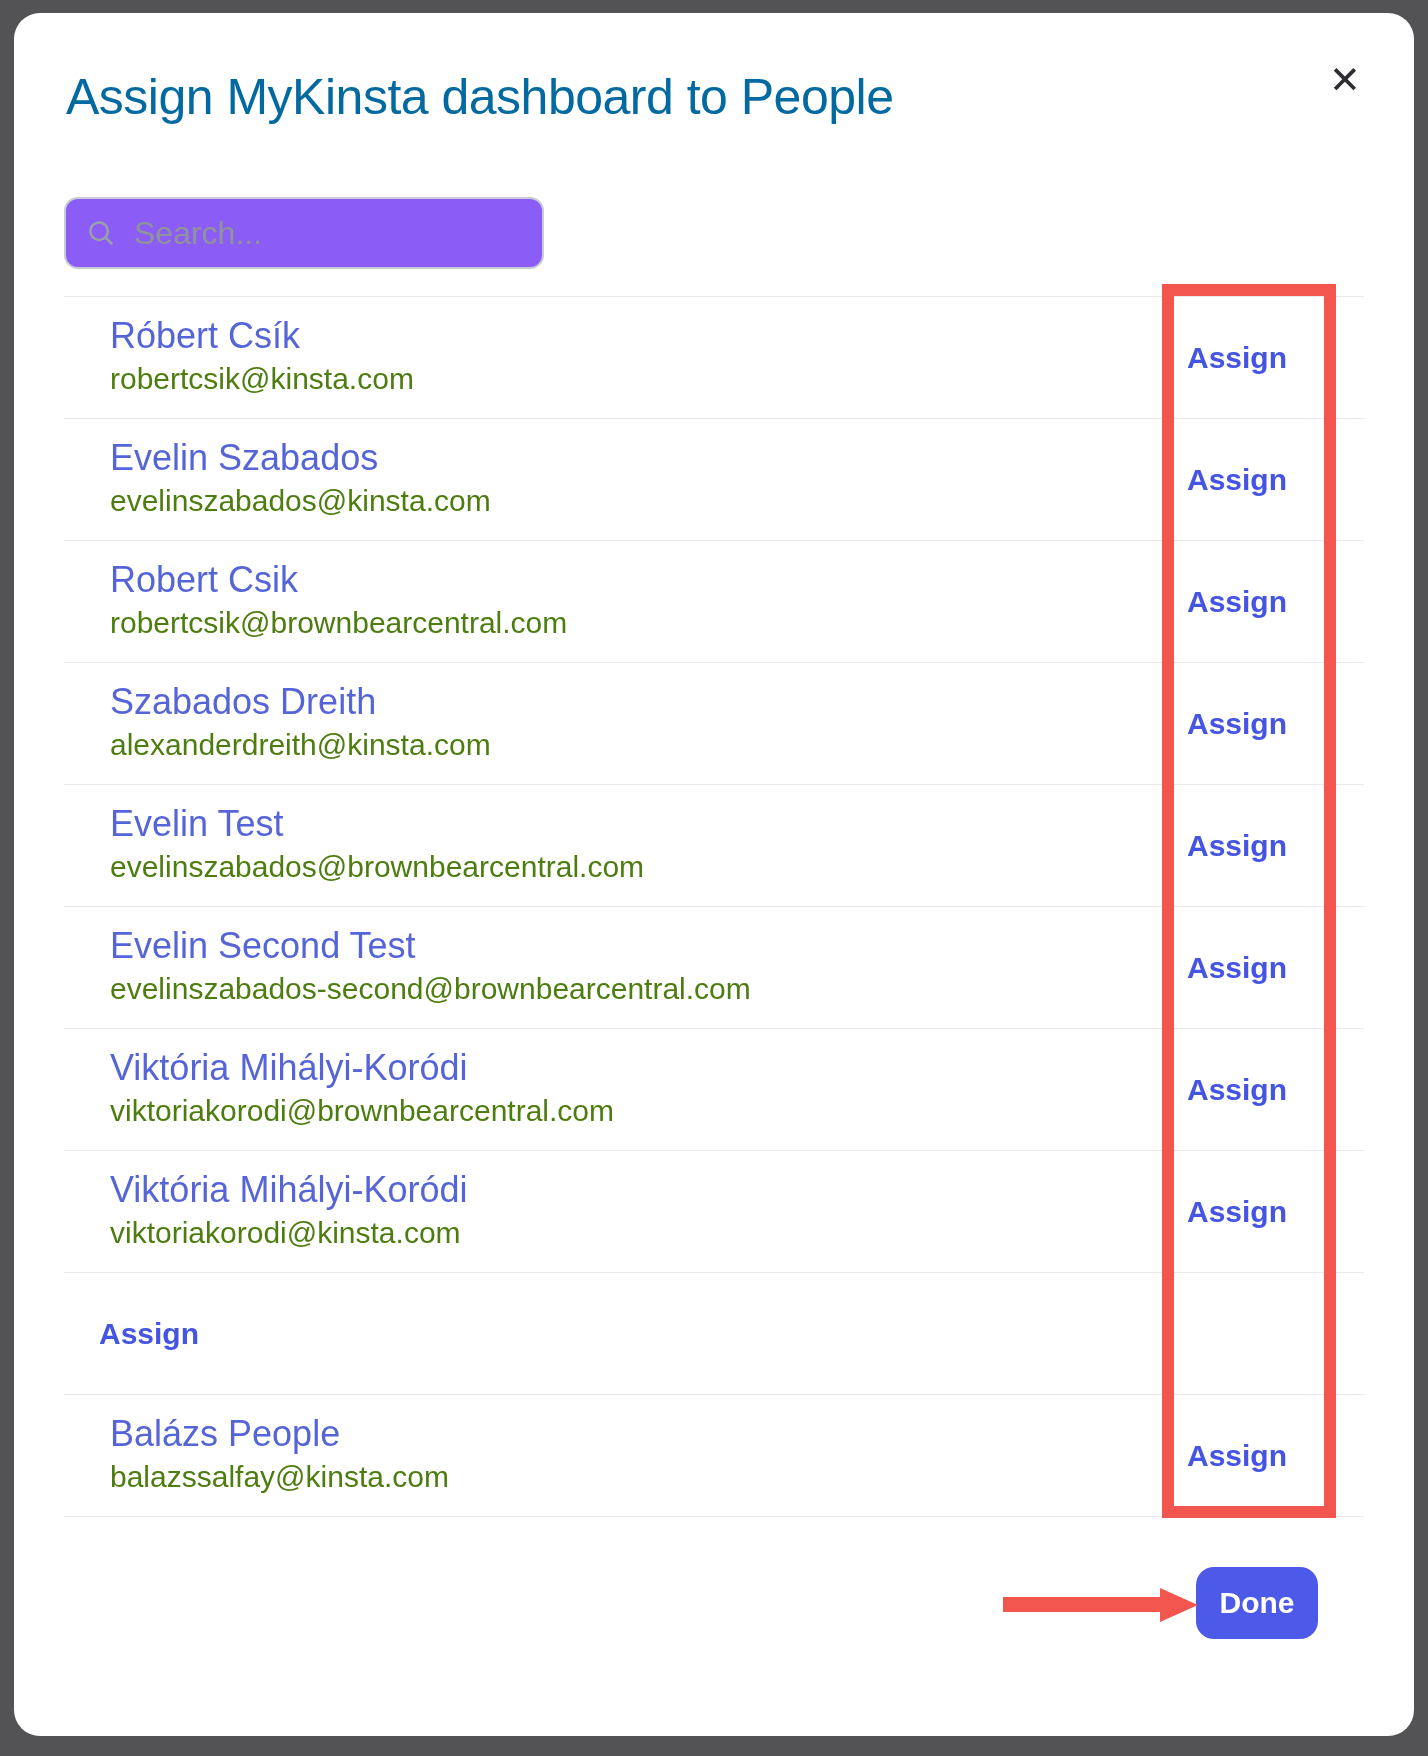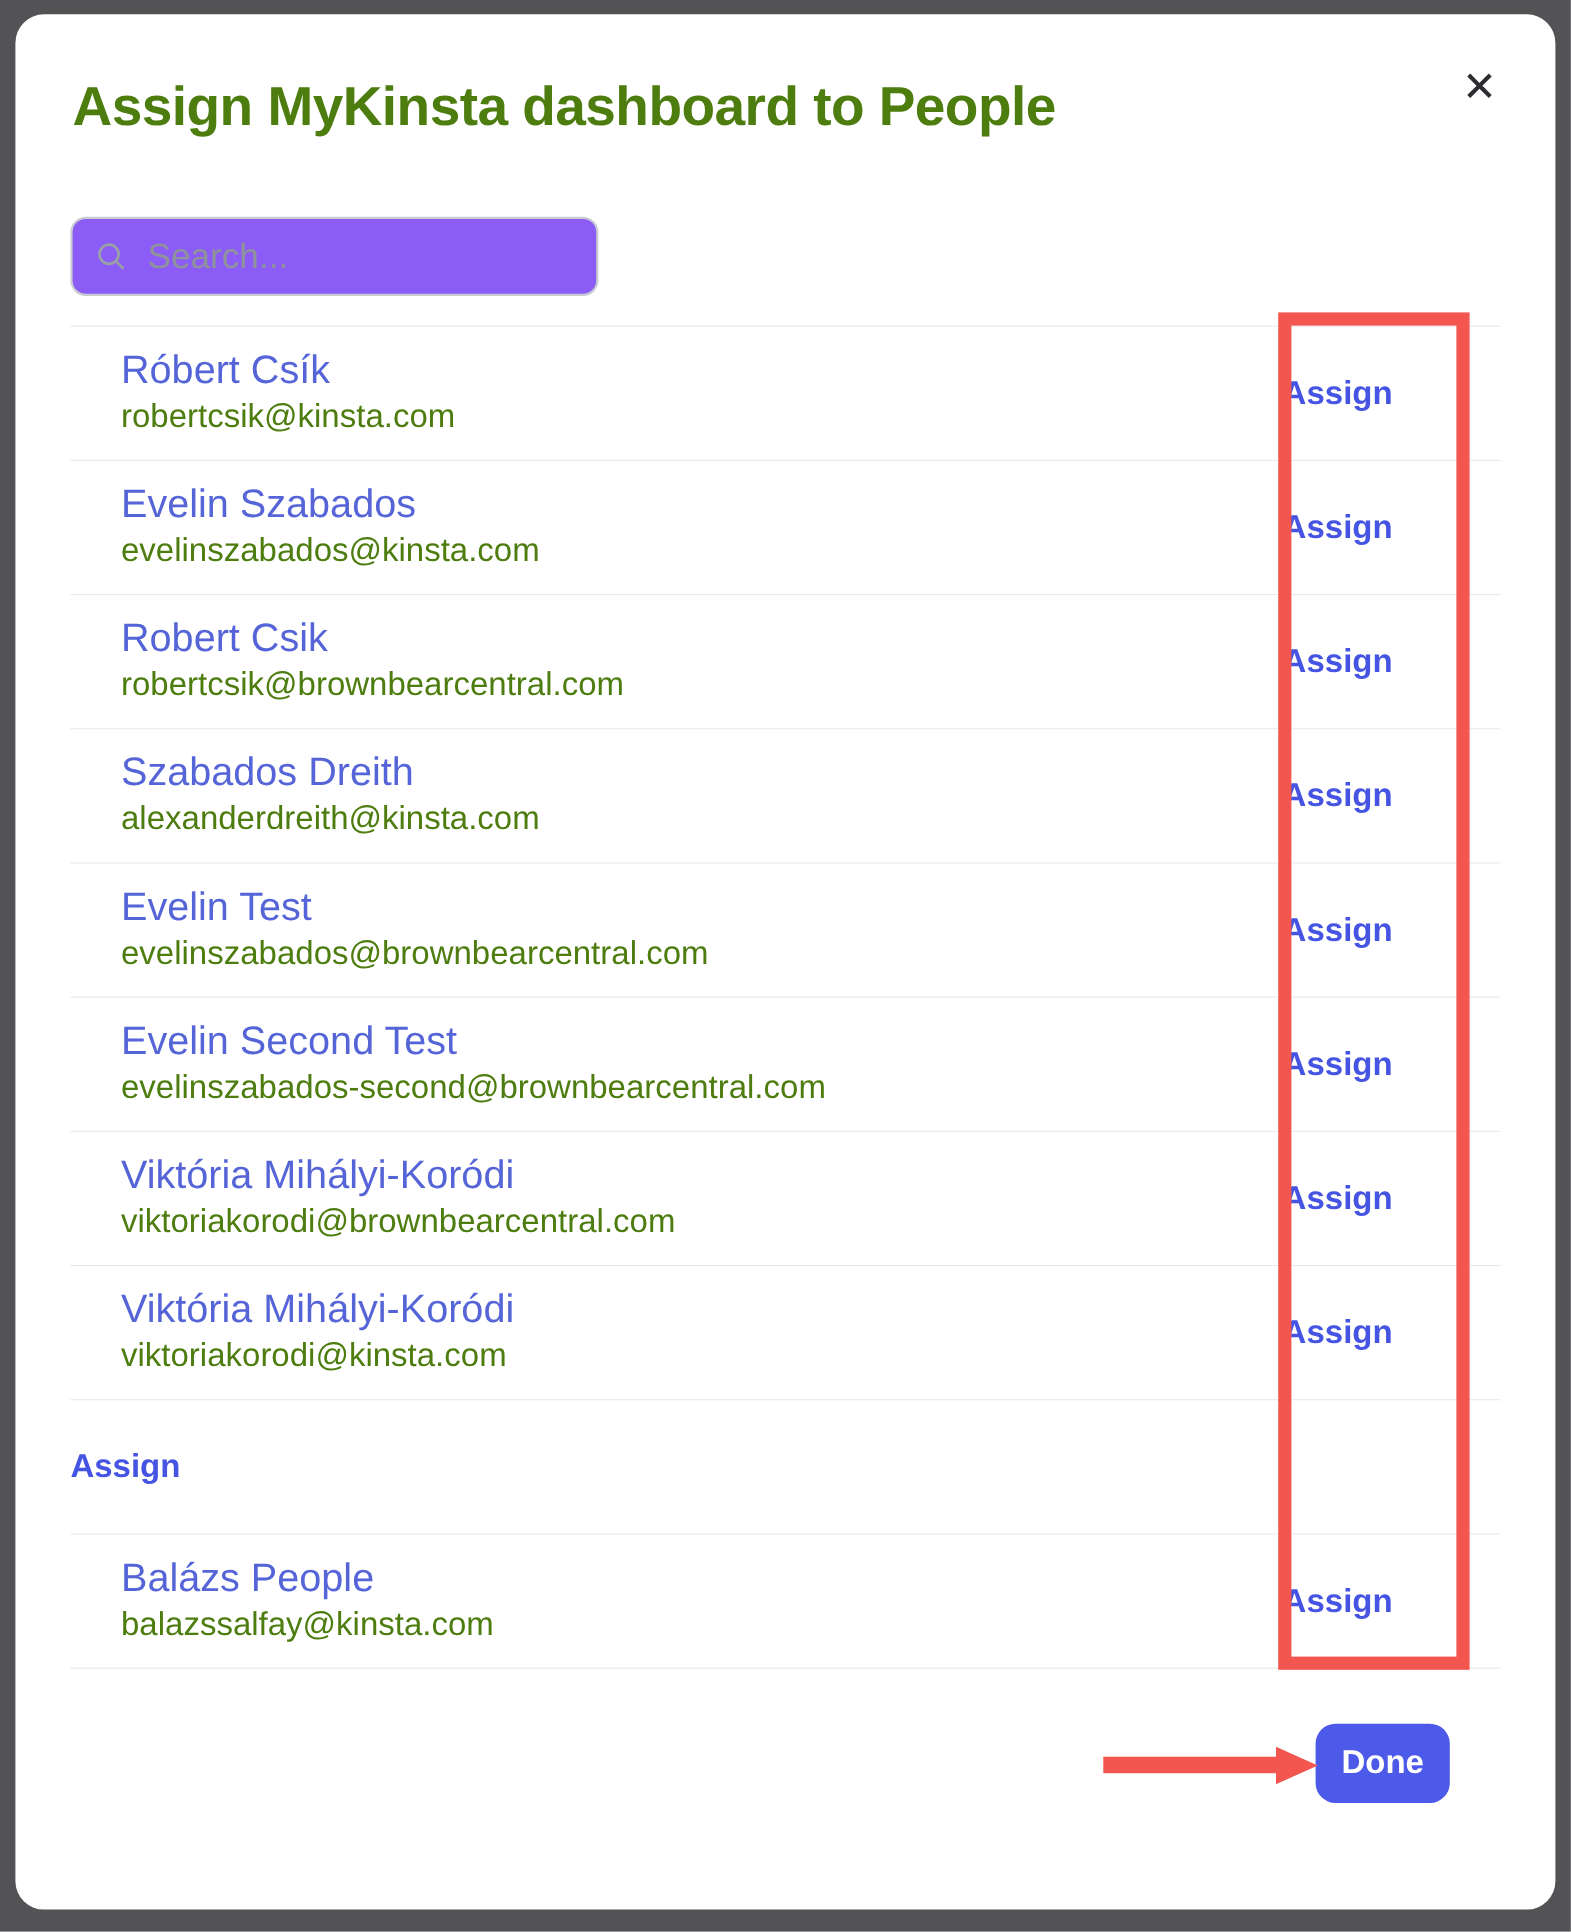--- a/index.html
+++ b/index.html
@@ -22,23 +22,23 @@
     height: 1723px;
     box-sizing: border-box;
     background: #ffffff;
     border-radius: 26px;
     padding: 0 50px;
   }
   .title {
     margin: 56px 0 0 2px;
     font-size: 50px;
     line-height: 56px;
-    font-weight: 700;
+    font-weight: 400;
     letter-spacing: -0.5px;
-    color: #4d7c0f;
+    color: #0369a1;
   }
   .close-btn {
     position: absolute;
     top: 40px;
     right: 42px;
     width: 54px;
     height: 54px;
     background: none;
     border: none;
     padding: 0;
@@ -97,22 +97,22 @@
     text-decoration: none;
   }
   .person-email {
     font-size: 30px;
     line-height: 36px;
     color: #4d7c0f;
     margin-top: 8px;
   }
   .assign-cell {
     width: 170px;
-    margin-right: 28px;
-    text-align: left;
+    margin-right: 42px;
+    text-align: center;
     flex: 0 0 auto;
   }
   .assign-link {
     font-size: 30px;
     font-weight: 700;
     color: #4554e2;
     text-decoration: none;
   }
   .done-btn {
     position: absolute;

